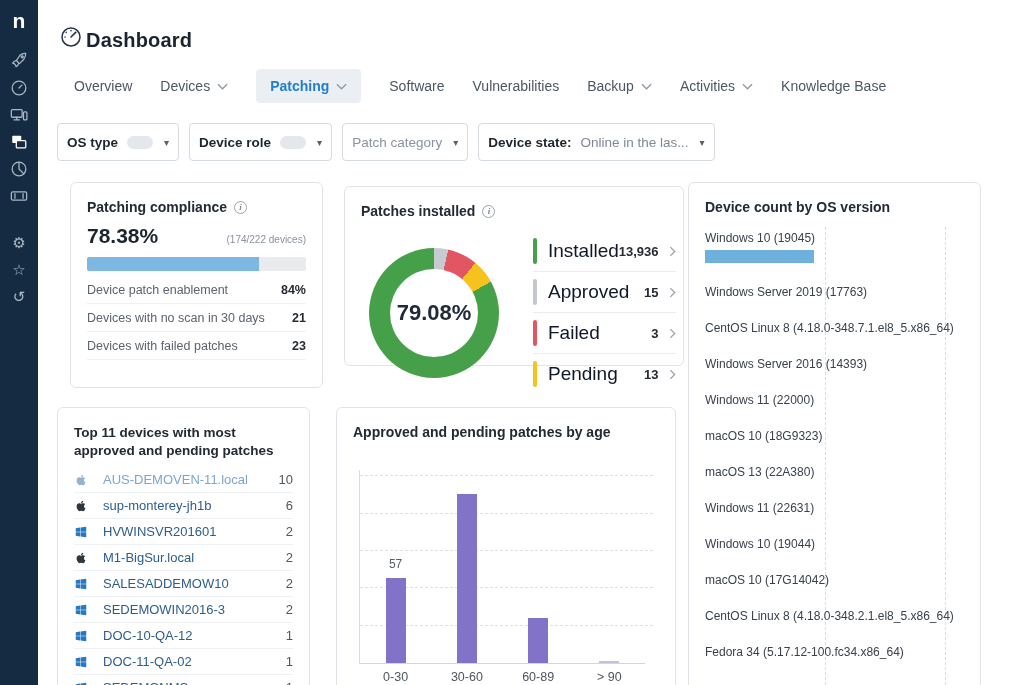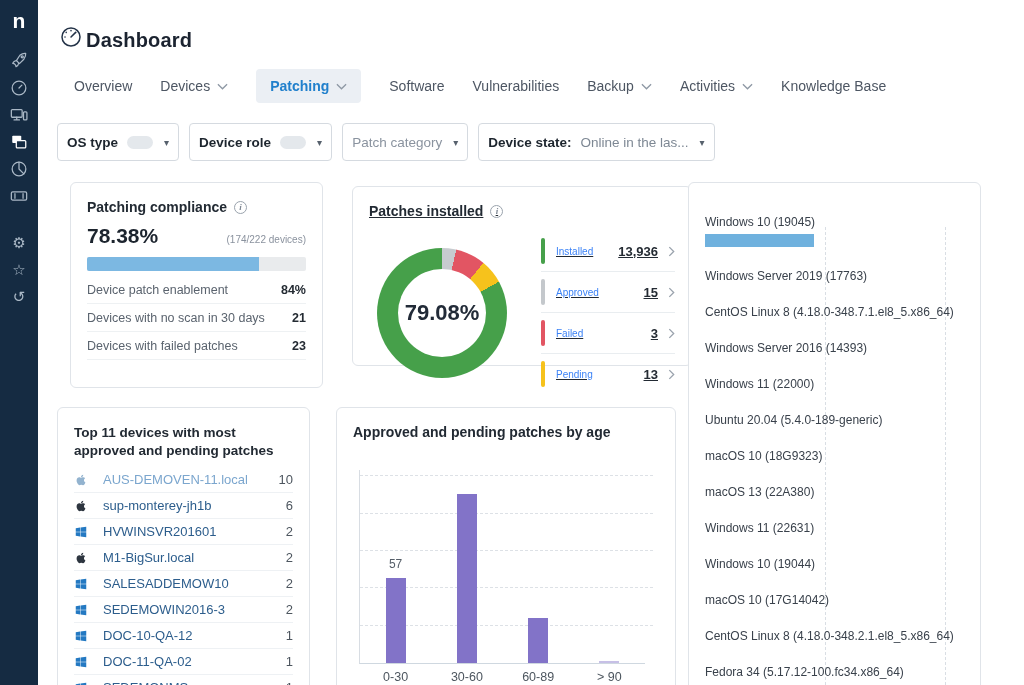--- a/index.html
+++ b/index.html
@@ -44,30 +44,30 @@
   .pc-row { margin-top:9px; display:flex; justify-content:space-between; align-items:baseline; }
   .pc-percent { font-size:21px; font-weight:700; color:#1c242e; }
   .pc-note { font-size:10px; color:#8a929e; }
   .pc-track { margin-top:9px; height:14px; background:#e9ebed; border-radius:2px; overflow:hidden; }
   .pc-fill { height:100%; background:#7cb8e2; }
   .cmp-rows { margin-top:5px; }
   .cmp-row { display:flex; justify-content:space-between; padding:7px 0 6px; border-bottom:1px solid #eef1f3; font-size:12.5px; color:#5a636e; }
   .cmp-row b { color:#242b33; font-size:12.5px; }
 
   
-  .card-b { left:352px; top:186px; width:340px; height:180px;text-decoration:underline; }
+  .card-b { left:344px; top:186px; width:340px; height:180px; }
   .pi-body { display:flex; align-items:center; margin-top:12px; }
   .donut { position:relative; width:130px; height:130px; border-radius:50%; margin-left:8px; flex:none; }
   .donut::after { content:""; position:absolute; inset:21px; background:#fff; border-radius:50%; }
   .donut-label { position:absolute; inset:0; display:flex; align-items:center; justify-content:center; font-size:22px; font-weight:600; color:#222b38; z-index:1; }
   .legend { margin-left:34px; flex:1; }
   .legend-row { display:flex; align-items:center; padding:7px 0; border-bottom:1px solid #e9edf0; cursor:pointer; }
   .legend-row:last-child { border-bottom:none; }
   .legend-bar { width:4px; height:26px; border-radius:2px; margin-right:11px; flex:none; }
-  .legend-label { flex:1; font-size:10px; color:#3b82f6; }
+  .legend-label { flex:1; font-size:19px; color:#0f172a; }
   .legend-value { font-size:13px; font-weight:700; color:#242b33; }
   .legend-chevron { margin-left:10px; color:#9aa3ad; }
   .legend-chevron svg { width:7px; height:11px; stroke:currentColor; fill:none; stroke-width:1.5; }
 
   
   .card-c { left:688px; top:182px; width:293px; height:520px; overflow:hidden; }
   .vline { position:absolute; top:44px; bottom:6px; border-left:1px dashed #d9dee4; }
   .os-items { margin-top:16px; position:relative; }
   .os-item { margin-bottom:22px; }
   .os-label { font-size:12px; color:#39414b; margin-bottom:0; }
@@ -303,39 +303,39 @@
                 </svg>
               </span>
             </div>
           </div>
       </div>
     </section>
 
     <section class="card card-c">
       <div class="vline" style="left:136px"></div>
       <div class="vline" style="left:256px"></div>
+      <div class="card-title">
+        <span>Device count by OS version</span>
+      </div>
       <div class="os-items" id="os-items">
           <div class="os-item">
             <div class="os-label">Windows 10 (19045)</div>
             <div class="os-bar" style="width: 42%; background: rgb(111, 177, 222);"></div>
           </div>
           <div class="os-item">
             <div class="os-label">Windows Server 2019 (17763)</div>
           </div>
           <div class="os-item">
             <div class="os-label">CentOS Linux 8 (4.18.0-348.7.1.el8_5.x86_64)</div>
           </div>
           <div class="os-item">
             <div class="os-label">Windows Server 2016 (14393)</div>
           </div>
           <div class="os-item">
             <div class="os-label">Windows 11 (22000)</div>
-          </div>
-          <div class="os-item">
-            <div class="os-label">Ubuntu 20.04 (5.4.0-189-generic)</div>
           </div>
           <div class="os-item">
             <div class="os-label">macOS 10 (18G9323)</div>
           </div>
           <div class="os-item">
             <div class="os-label">macOS 13 (22A380)</div>
           </div>
           <div class="os-item">
             <div class="os-label">Windows 11 (22631)</div>
           </div>

